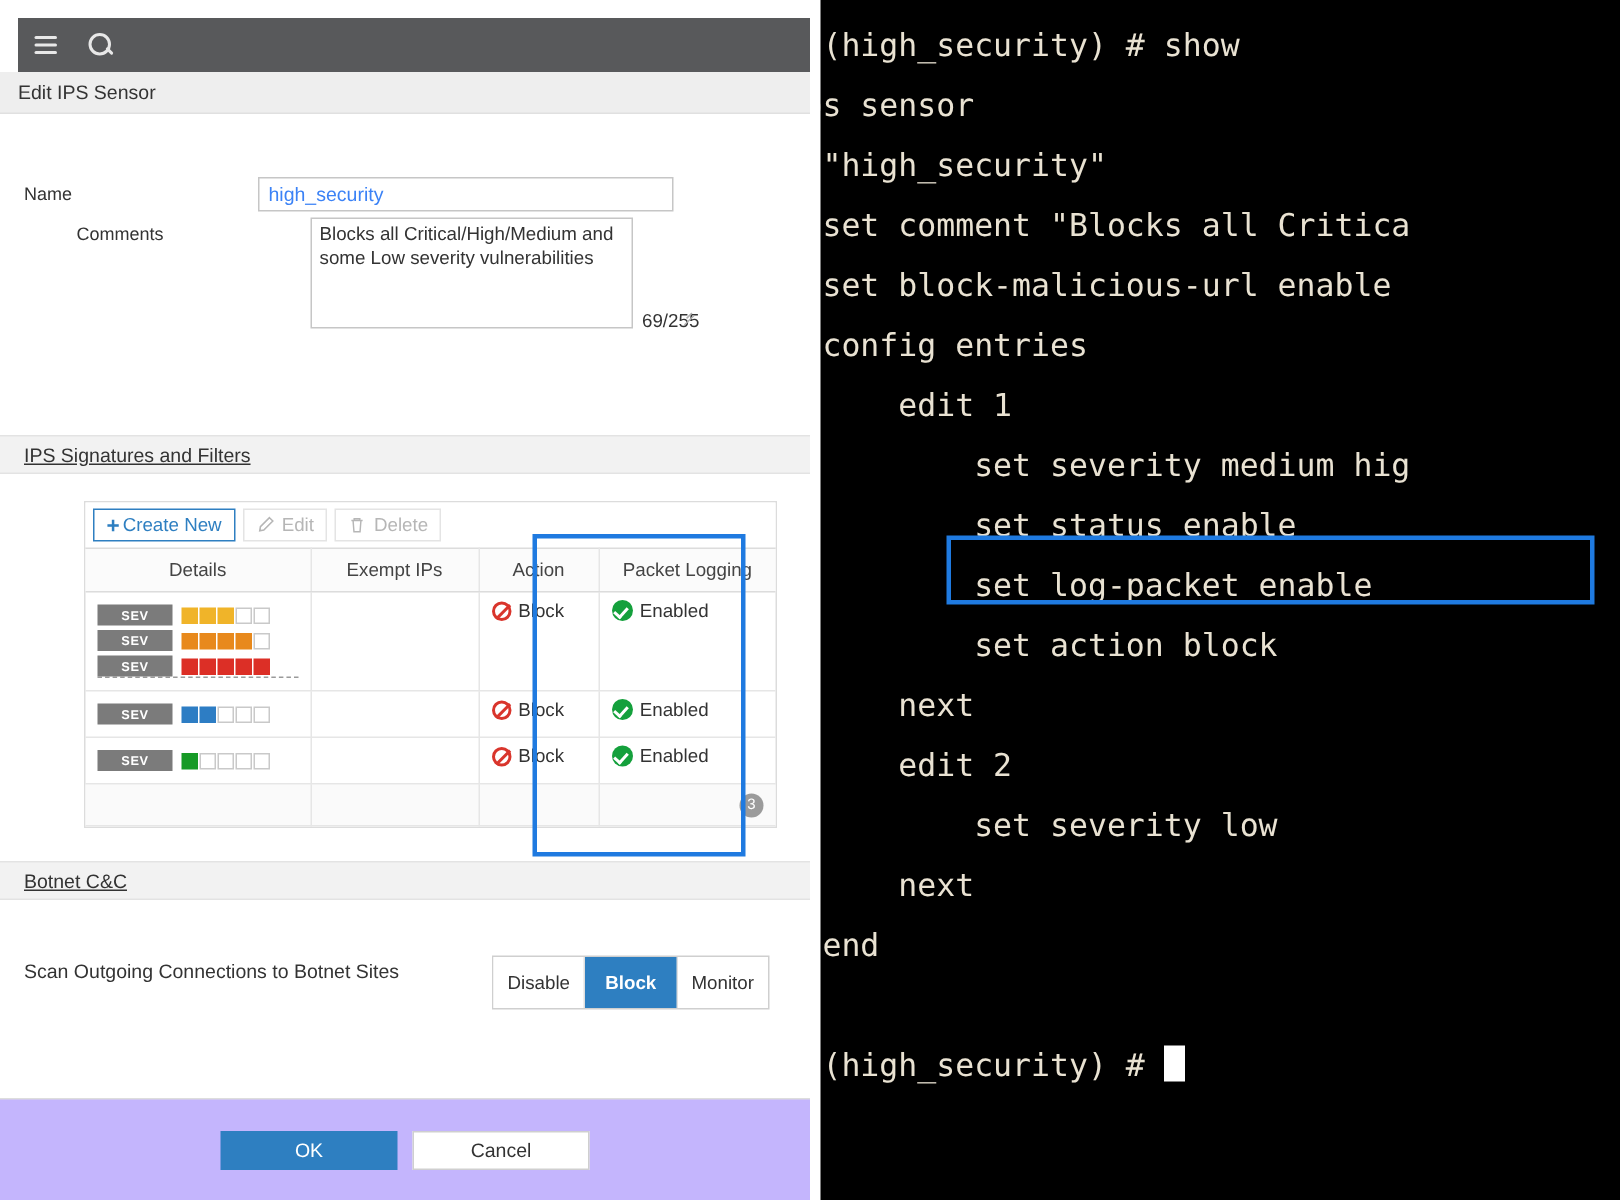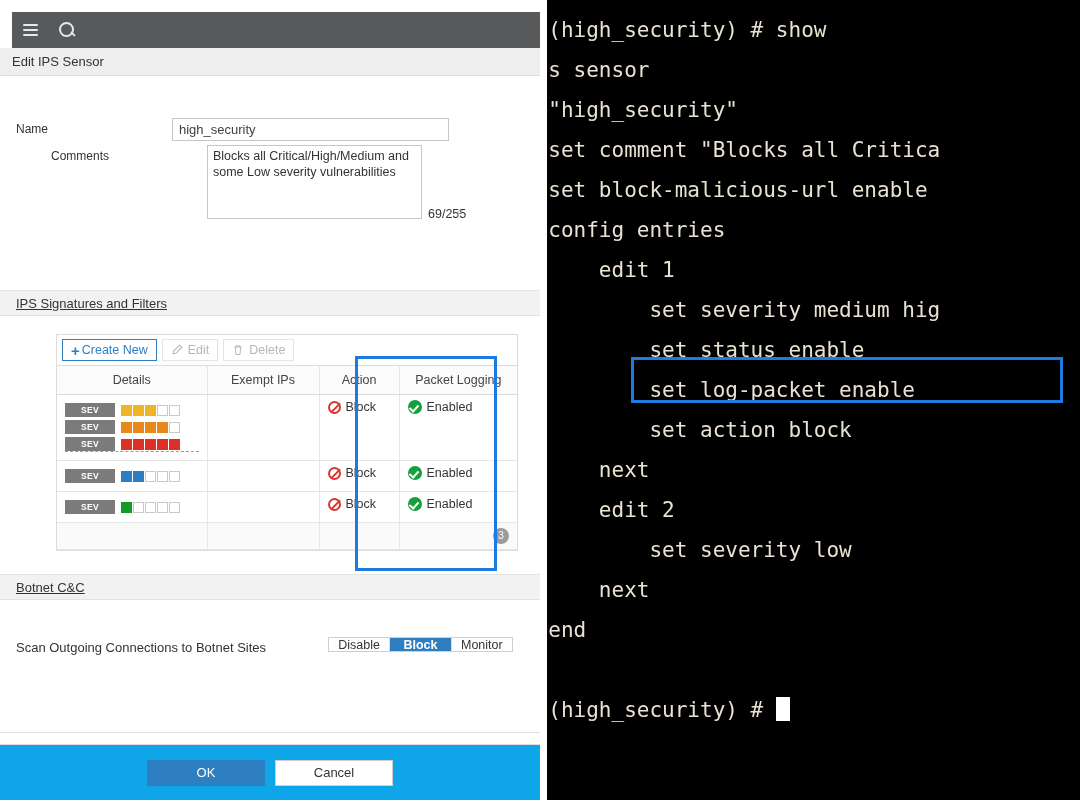--- a/index.html
+++ b/index.html
@@ -44,21 +44,21 @@
   .body-area { position: absolute; left: 0; top: 77px; width: 540px; height: 660px;
     background: #fff; border-top: 1px solid #fff; }
 
   
   .form { position:absolute; left: 0; top: 40px; width: 540px; }
   .frow { display: flex; align-items: flex-start; margin-bottom: 2px; }
   .flabel { width: 172px; padding-left: 16px; font-size: 12px; color: #333;
     line-height: 22px; }
   .fname-input {
     width: 277px; height: 23px; border: 1px solid #c6c6c6; background:#fff;
-    font-size: 13px; color:#404040; padding: 0 6px; font-family:"Liberation Sans",sans-serif;
+    font-size: 13px; color:#3b82f6; padding: 0 6px; font-family:"Liberation Sans",sans-serif;
     outline:none;
   }
   .ftextarea-wrap { position: relative; display:flex; align-items:flex-end; }
   .ftextarea {
     width: 215px; height: 74px; border: 1px solid #c6c6c6; background:#fff;
     font-size: 12.5px; color:#333; padding: 3px 5px; resize:none; line-height: 15.5px;
     font-family:"Liberation Sans",sans-serif; outline:none; overflow:hidden;
   }
   .resize-grip { position:absolute; right: 3px; bottom: 3px; width: 8px; height: 8px; }
   .resize-grip::before, .resize-grip::after {
@@ -142,38 +142,38 @@
     border-radius:8px; background:#9b9b9b; color:#fff; font-size:10px;
     text-align:center; padding:0 4px;
   }
 
   
   .hl-box {
     position:absolute; border: 3px solid #1f7ae0; pointer-events:none;
   }
 
   
-  .seg-wrap { display:flex; border:1px solid #cfcfcf; height: 15px; width: 185px; }
+  .seg-wrap { display:flex; border:1px solid #cfcfcf; height: 36px; width: 185px; }
   .seg { flex:1; display:flex; align-items:center; justify-content:center;
     font-size:12.5px; color:#333; background:#fff; border-right:1px solid #dfdfdf;
     cursor:pointer; }
   .seg:last-child { border-right:none; }
   .seg.active { background:#2e7fc1; color:#fff; font-weight:600; }
   .botnet-info {
     margin-top:2px; height:23px; width: 215px; border:1px solid #dfdfdf; background:#fff;
     display:flex; align-items:center; gap:6px; padding-left:7px;
     font-size:12.5px; color:#333; white-space:nowrap; overflow:hidden;
   }
   .ico-list { width:12px; height:11px; display:flex; flex-direction:column;
     justify-content:space-between; flex:none; }
   .ico-list i { display:block; height:2px; background:#555; }
 
   .footbar {
-    position:absolute; left:0; bottom:0; width:540px; height:56px;
-    background:#0ea5e9; border-top:1px solid #dddddd;
+    position:absolute; left:0; bottom:0; width:540px; height:68px;
+    background:#c4b5fd; border-top:1px solid #dddddd;
     display:flex; align-items:center; justify-content:center; gap:10px;
   }
   .btn-ok { width:118px; height:26px; background:#2e7fc1; color:#fff; border:none;
     font-size:13px; cursor:pointer; font-family:"Liberation Sans",sans-serif; }
   .btn-cancel { width:118px; height:26px; background:#fff; color:#333;
     border:1px solid #cfcfcf; font-size:13px; cursor:pointer;
     font-family:"Liberation Sans",sans-serif; }
   .hr-line { position:absolute; left:0; width:540px; height:1px; background:#e0e0e0; }
 
   

